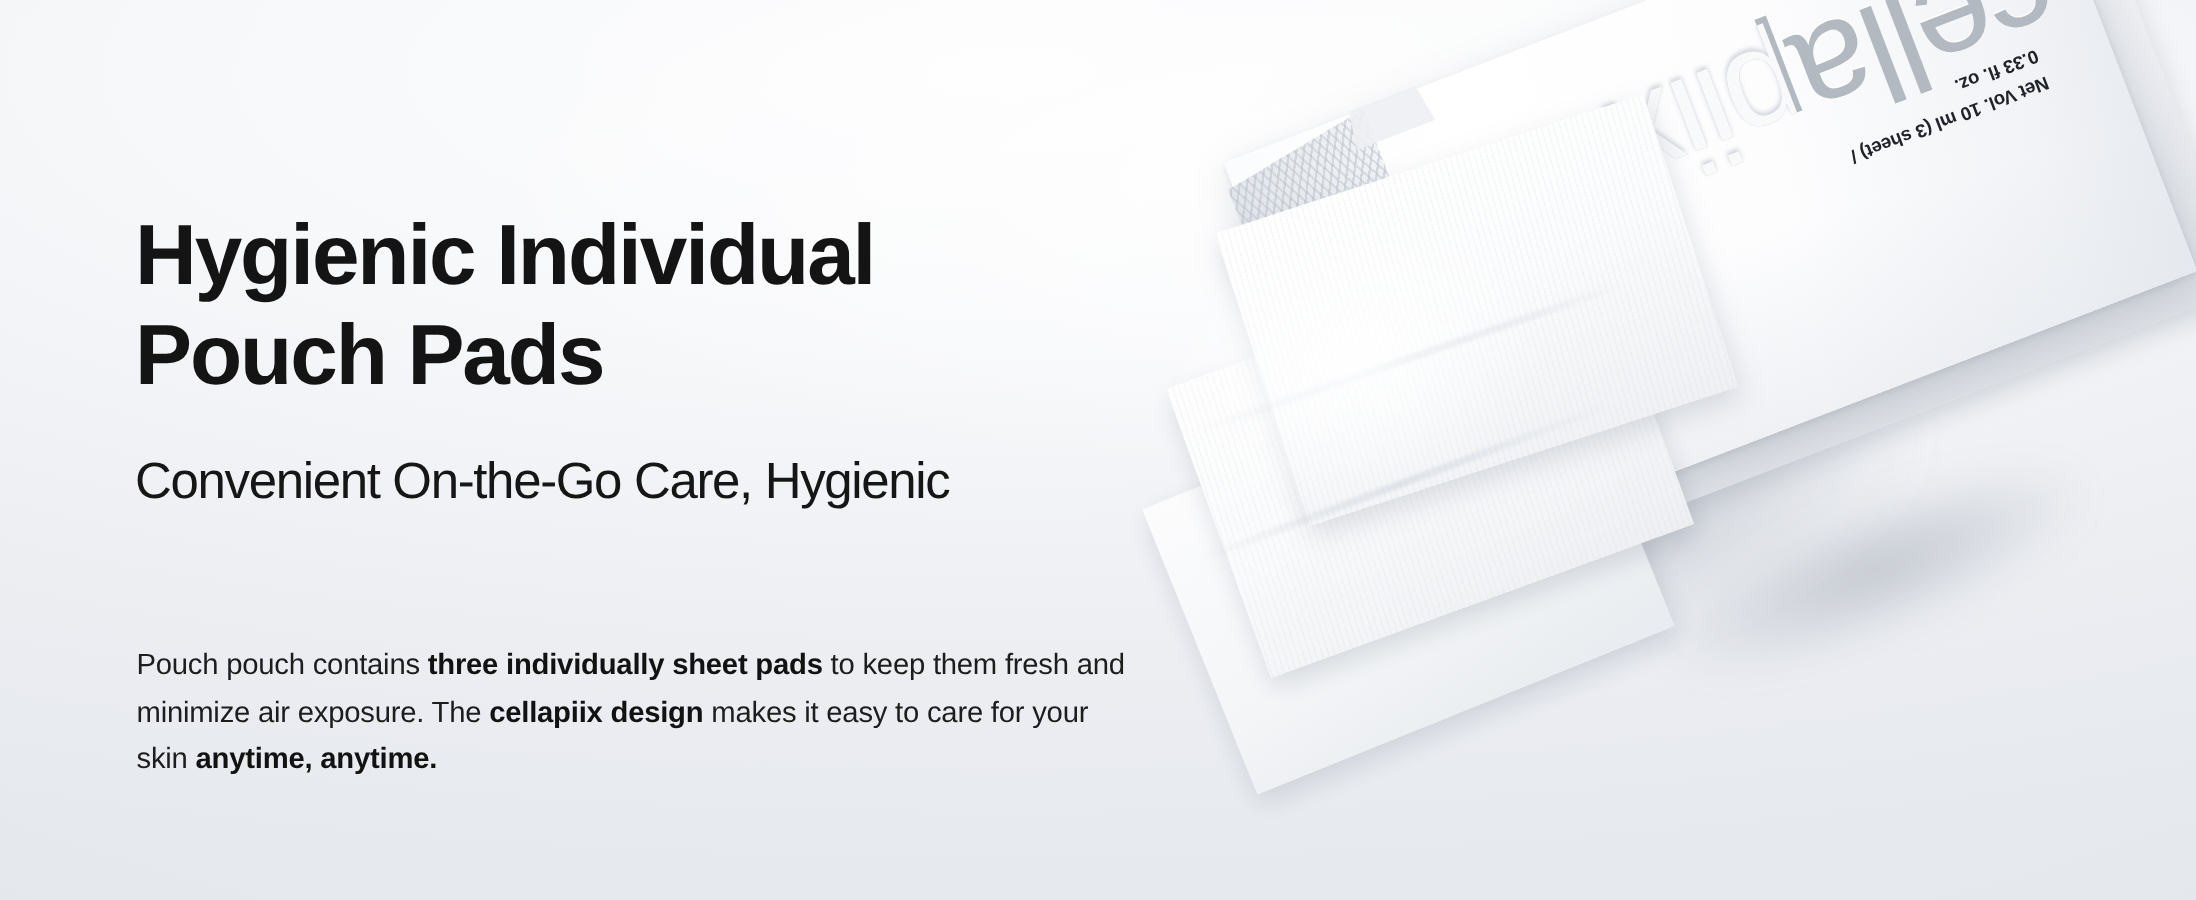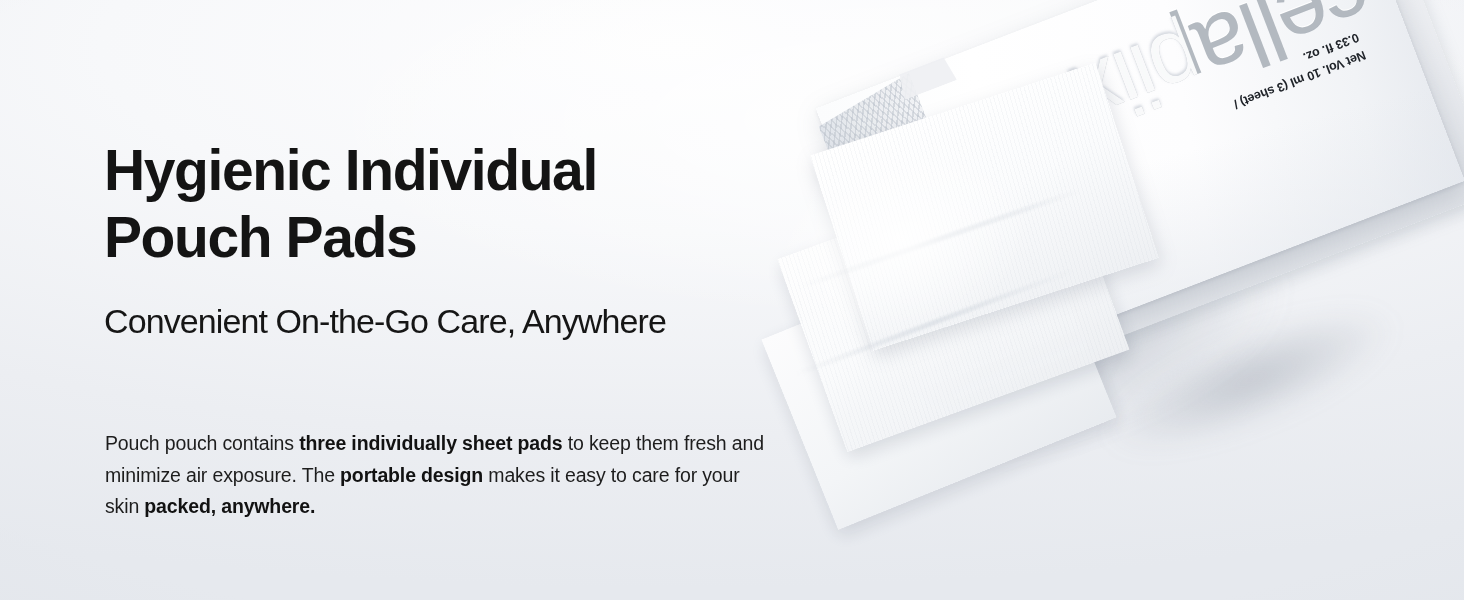--- a/index.html
+++ b/index.html
@@ -25,21 +25,21 @@
   }
   .bg-vignette{
     position:absolute; inset:0;
     background:radial-gradient(130% 120% at 50% 45%, rgba(255,255,255,0) 52%, rgba(196,203,213,.30) 100%);
     pointer-events:none;
   }
 
   
   .copy{
     position:absolute;
-    left:104px; top:0;
+    left:90px; top:0;
     width:700px; height:468px;
     z-index:6;
   }
   .headline{
     position:absolute; top:137px; left:0;
     width:690px;
     font-size:57px;
     line-height:1.17;
     font-weight:700;
     letter-spacing:-1.4px;
@@ -283,20 +283,20 @@
         <div class="lha">LHA PAD</div>
       </div>
     </div>
   </div>
 
   <div class="copy">
 
     <h1 class="headline">Hygienic Individual
 Pouch Pads</h1>
 
-    <h2 class="subhead">Convenient On-the-Go Care, Anywhere</h2>
+    <h2 class="subhead">Convenient On-the-Go Care, Hygienic</h2>
 
     <p class="body-copy">
-      <span>Pouch pouch contains </span><b>three individually sheet pads</b><span> to keep them fresh and minimize air exposure. The </span><b>portable design</b><span> makes it easy to care for your skin </span><b>packed, anywhere.</b>
+      <span>Pouch pouch contains </span><b>three individually sheet pads</b><span> to keep them fresh and minimize air exposure. The </span><b>cellapiix design</b><span> makes it easy to care for your skin </span><b>anytime, anytime.</b>
     </p>
   </div>
 
 </div>
 
 </body></html>

